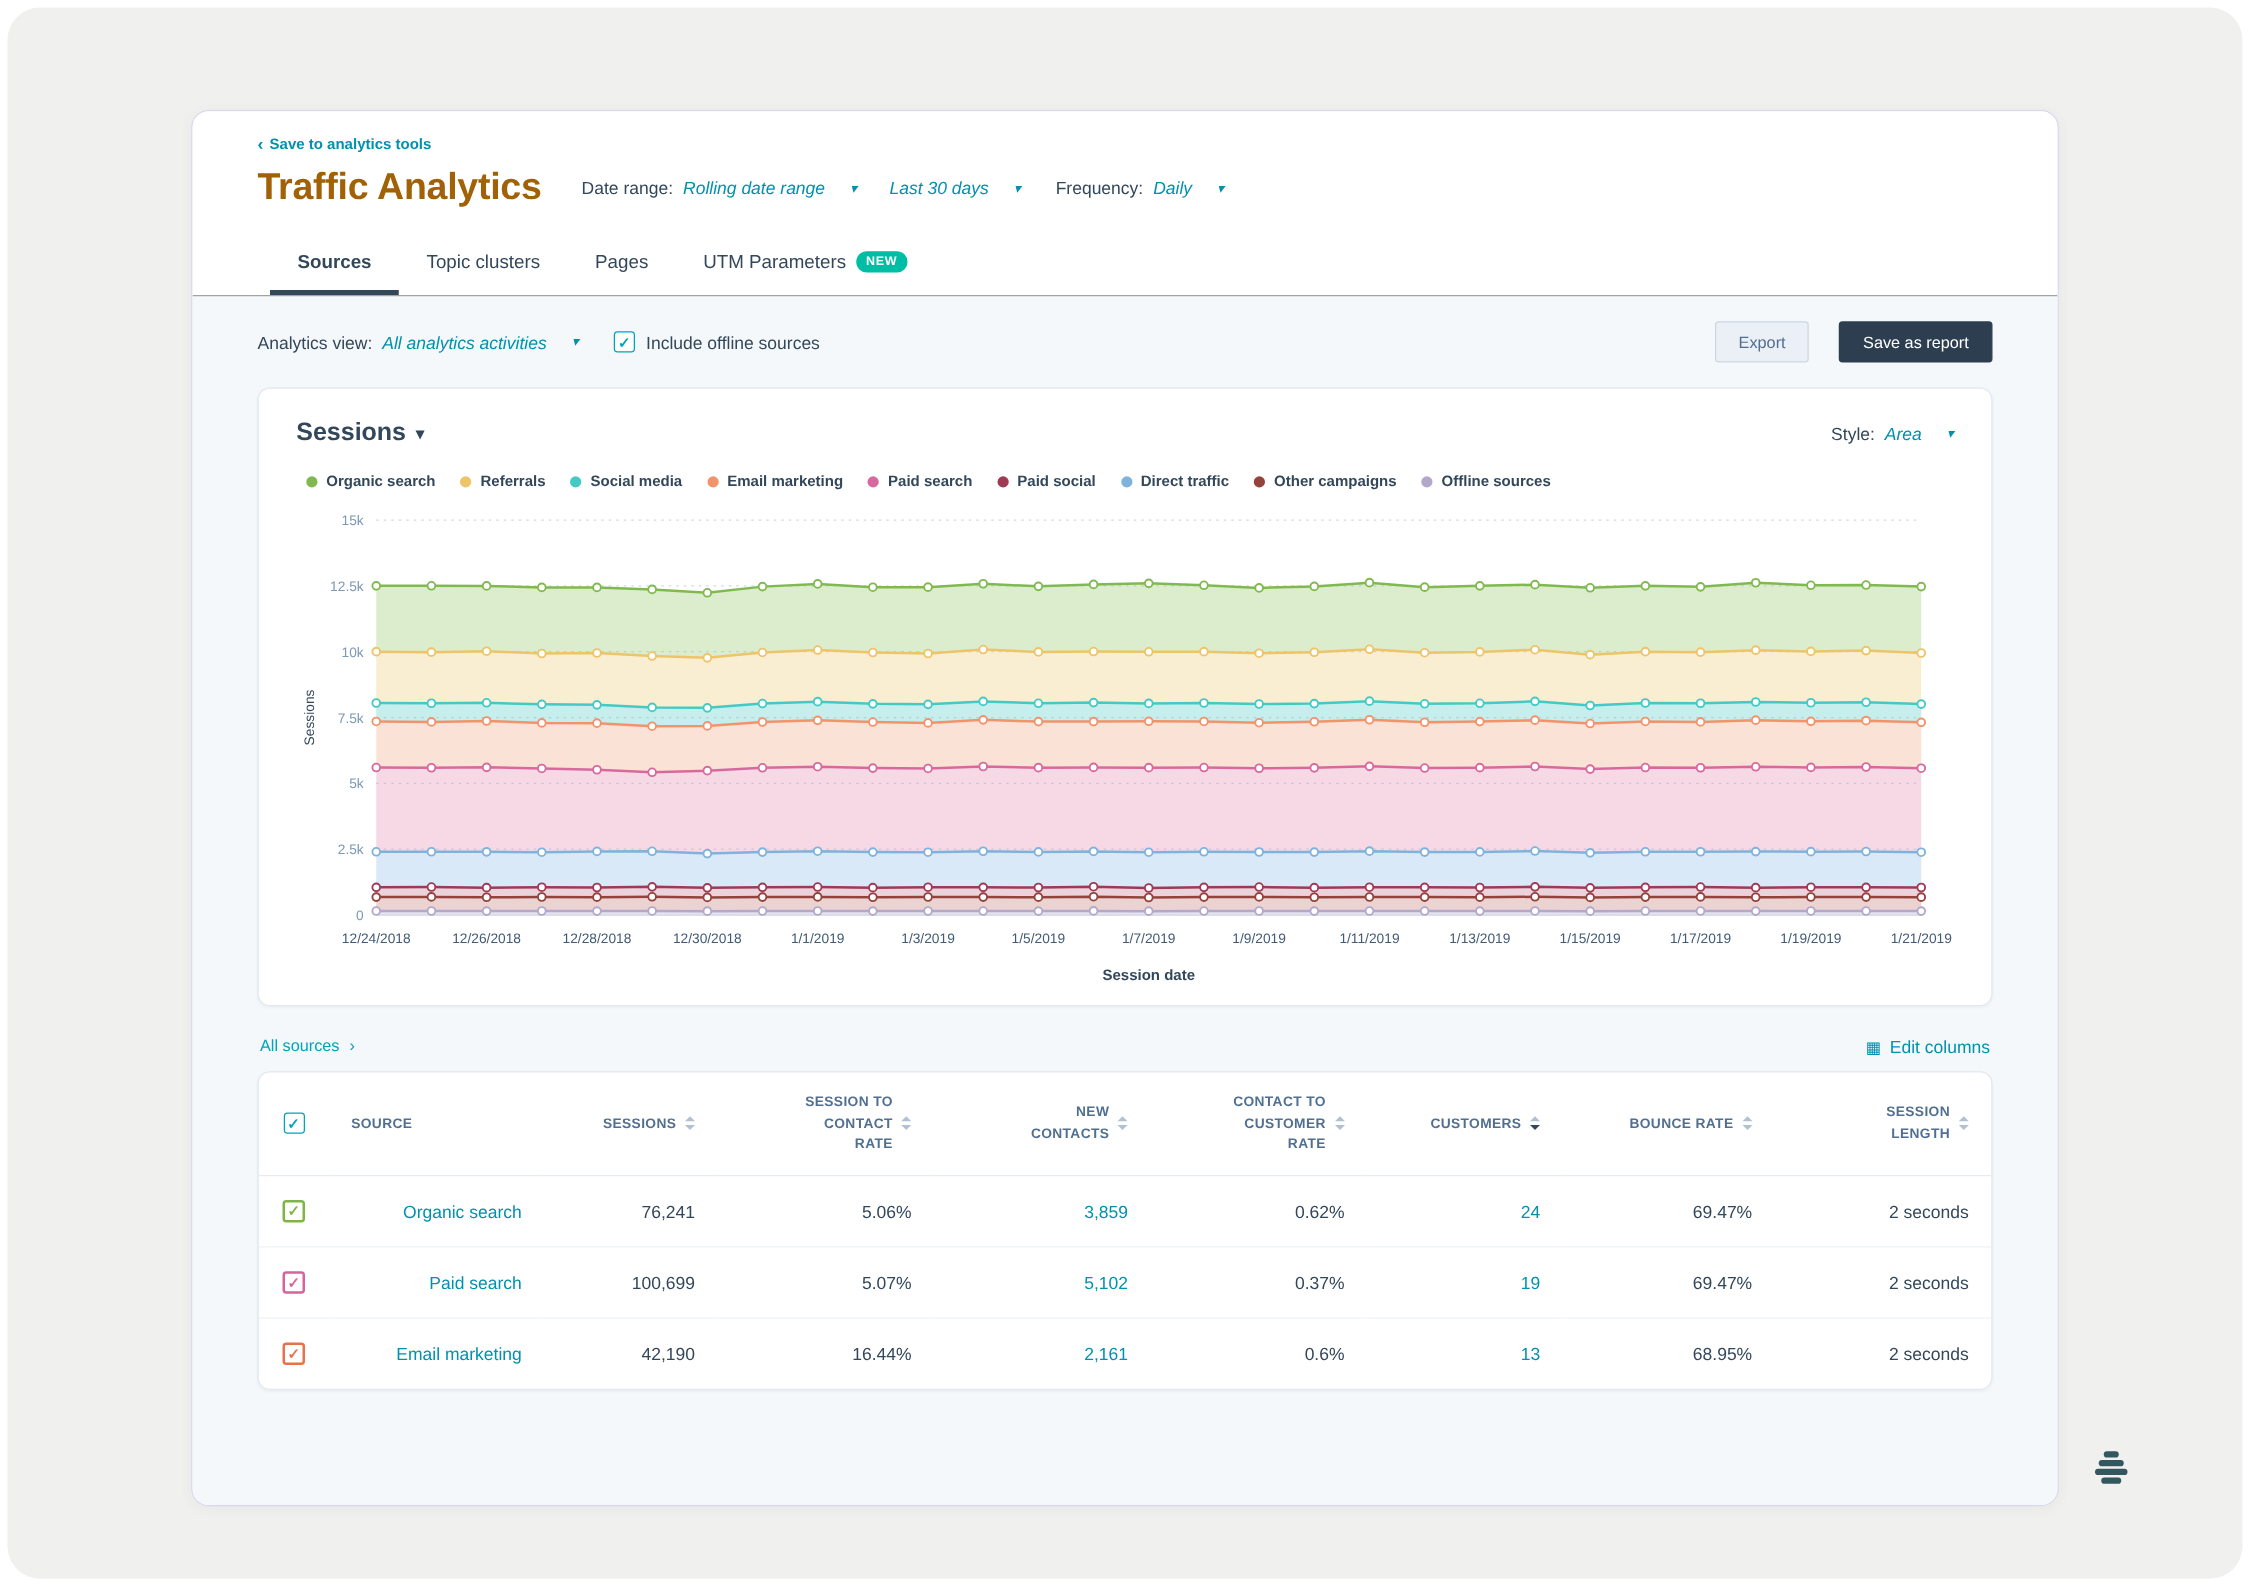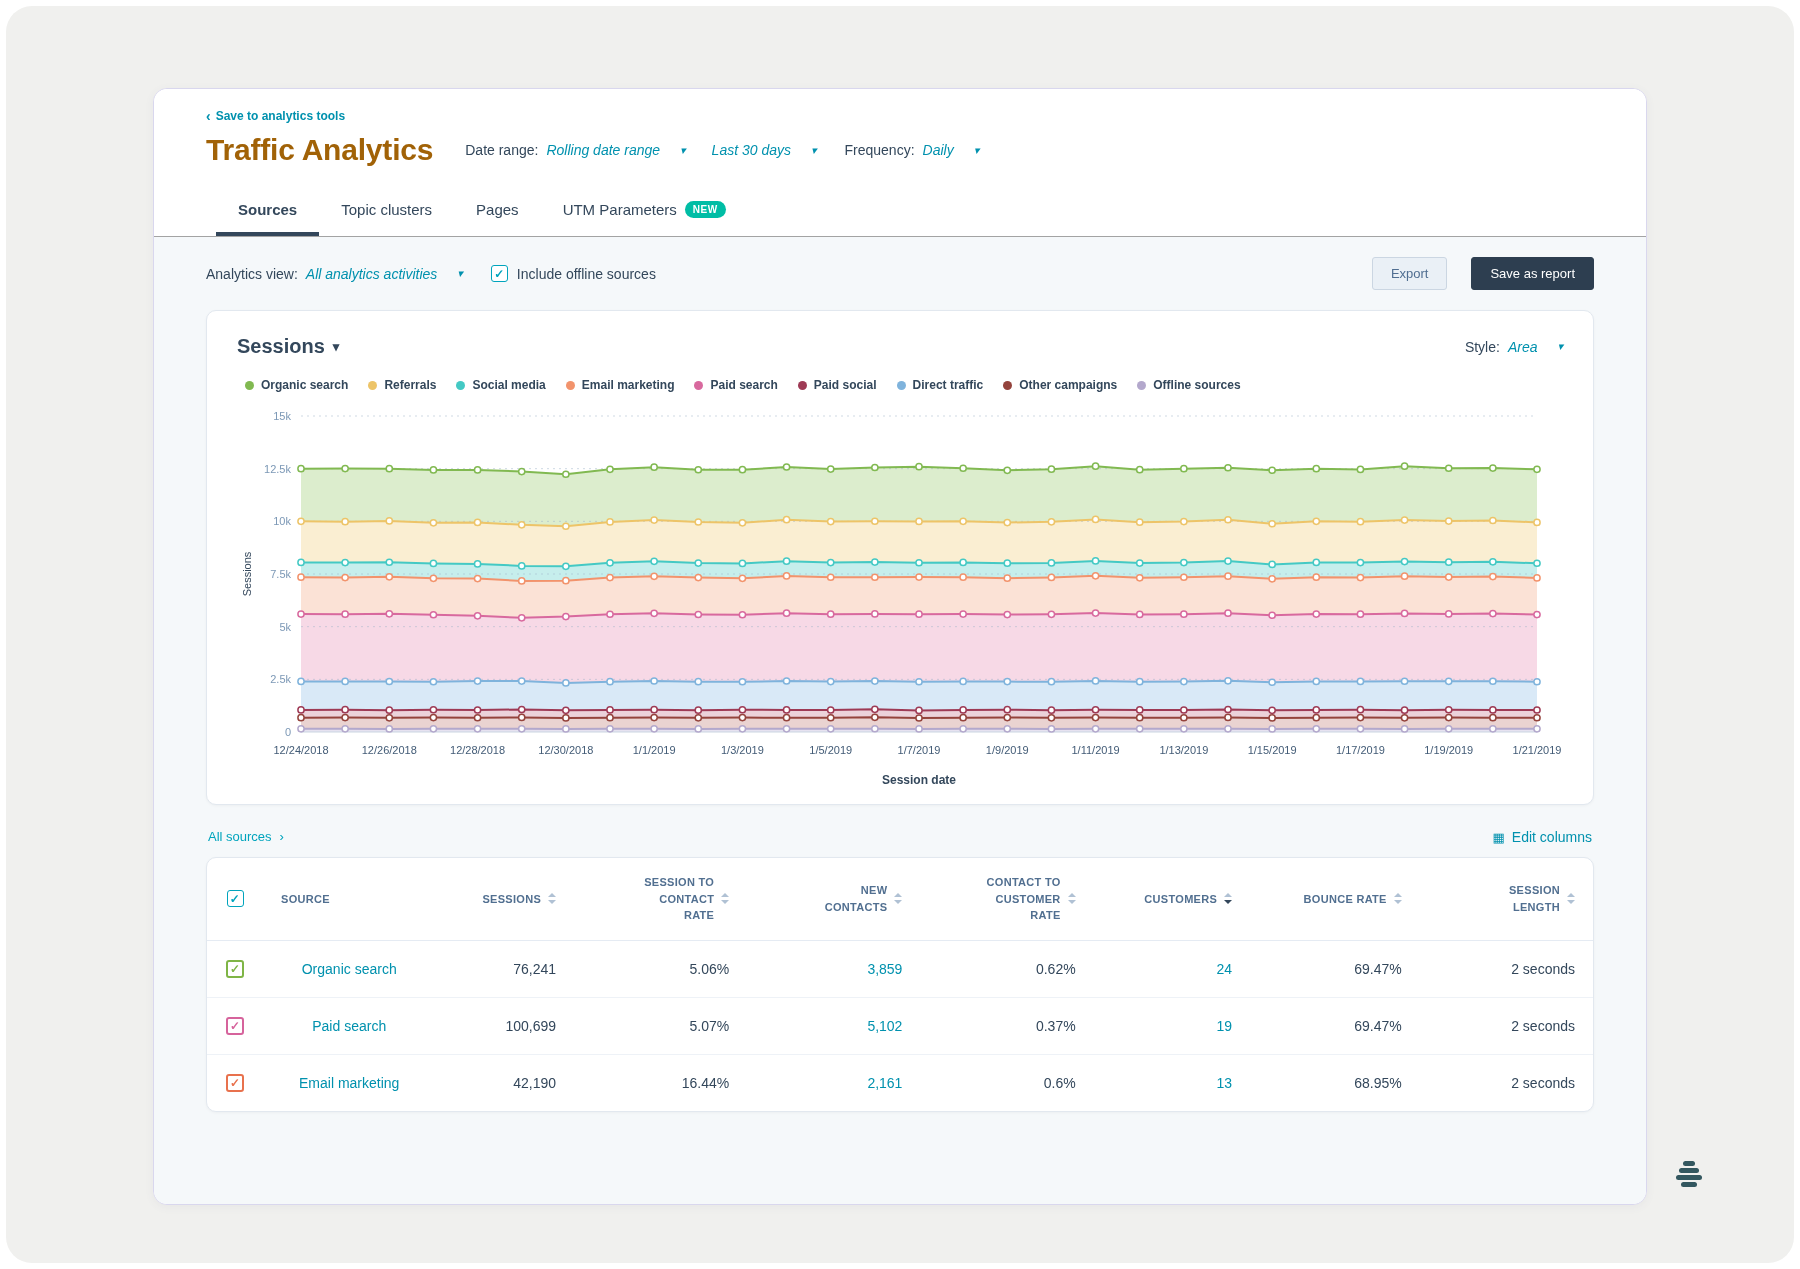--- a/index.html
+++ b/index.html
@@ -64,21 +64,21 @@
   .table-panel { overflow:hidden; }
   table { width:100%; border-collapse:collapse; }
   th { font-size:11px; font-weight:bold; color:#516f90; text-transform:uppercase; letter-spacing:0.3px;
        padding:16px 18px; vertical-align:middle; }
   th .th-inner { display:flex; align-items:center; justify-content:flex-end; gap:7px; }
   th.col-source .th-inner { justify-content:flex-start; }
   th .wrap-narrow { display:inline-block; max-width:86px; text-align:right; line-height:1.5; }
   thead tr { border-bottom:1px solid #e5ebf3; }
   td { font-size:14px; color:#33475b; padding:19px 18px; text-align:right; border-top:1px solid #eef2f7; }
   tbody tr:first-child td { border-top:none; }
-  td.col-source, th.col-source { text-align:center; }
+  td.col-source, th.col-source { text-align:right; }
   .col-check { width:56px; text-align:center; }
   .source-link, .teal-val { color:#0091ae; text-decoration:none; cursor:pointer; font-weight:500; }
   .row-check { width:18px; height:18px; border:2px solid #7fb546; border-radius:3px; background:#fff; margin:0 auto;
     display:flex; align-items:center; justify-content:center; font-size:12px; font-weight:bold; cursor:pointer; }
 
   .sort { display:inline-flex; flex-direction:column; gap:3px; cursor:pointer; }
   .sort i { display:block; width:0; height:0; border-left:4px solid transparent; border-right:4px solid transparent; }
   .sort .up   { border-bottom:4px solid #b0c1d4; }
   .sort .down { border-top:4px solid #b0c1d4; }
   .sort.active .down { border-top-color:#33475b; }

